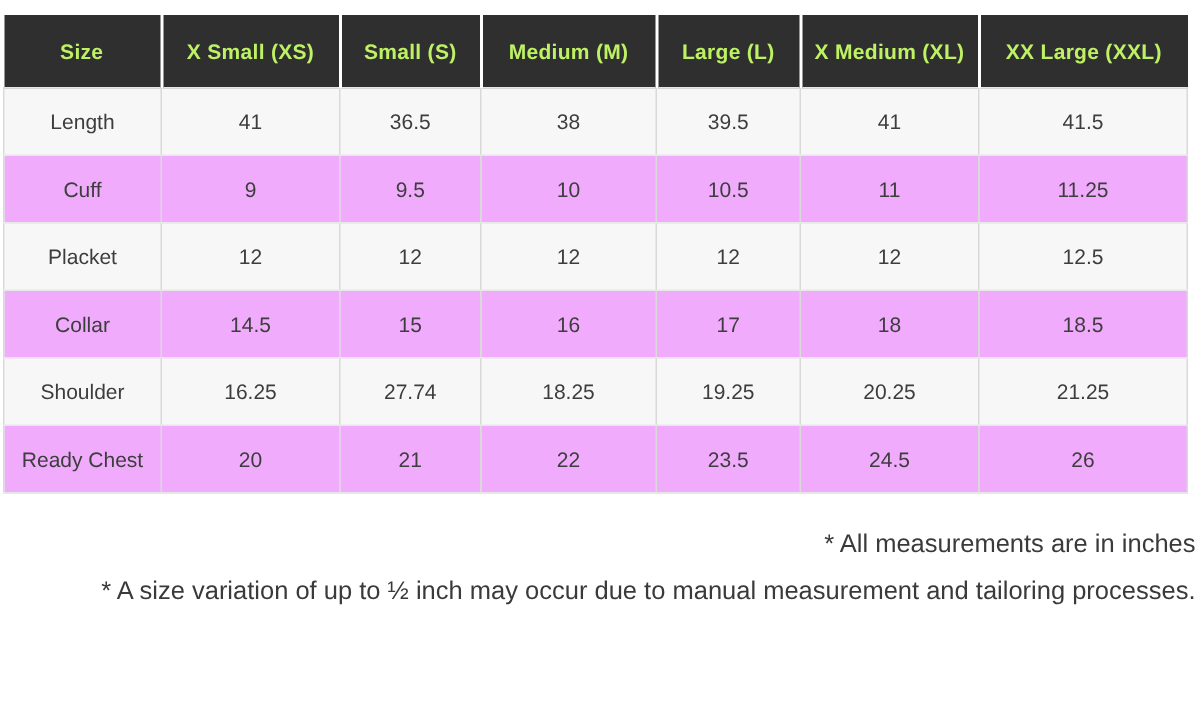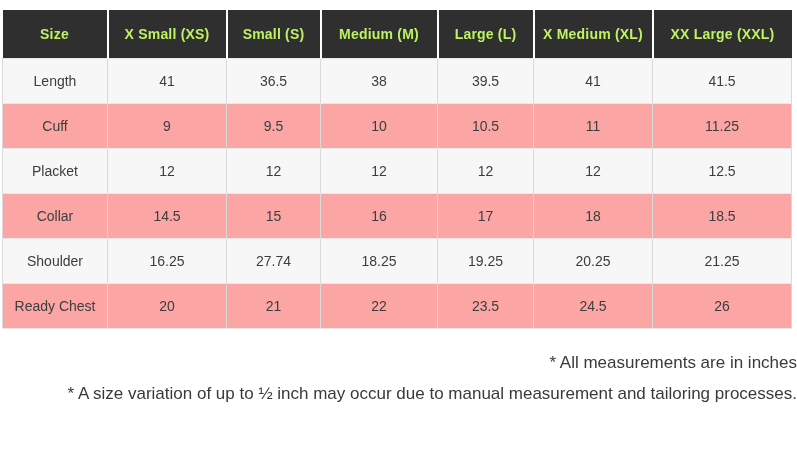--- a/index.html
+++ b/index.html
@@ -40,21 +40,21 @@
   thead th:first-child {
     border-left: 0;
   }
   tbody td {
     text-align: center;
     vertical-align: middle;
     font-size: 14px;
     color: #3d3d3d;
     height: 44px;
     padding: 0 4px;
-    background: #fca5a5;
+    background: #f0abfc;
     border: 1px solid #d9d9d9;
     border-top-color: #e7e7e7;
     border-bottom-color: #e7e7e7;
   }
   tbody tr:nth-child(odd) td {
     background: #f7f7f7;
   }
   .notes {
     margin-top: 23px;
   }

